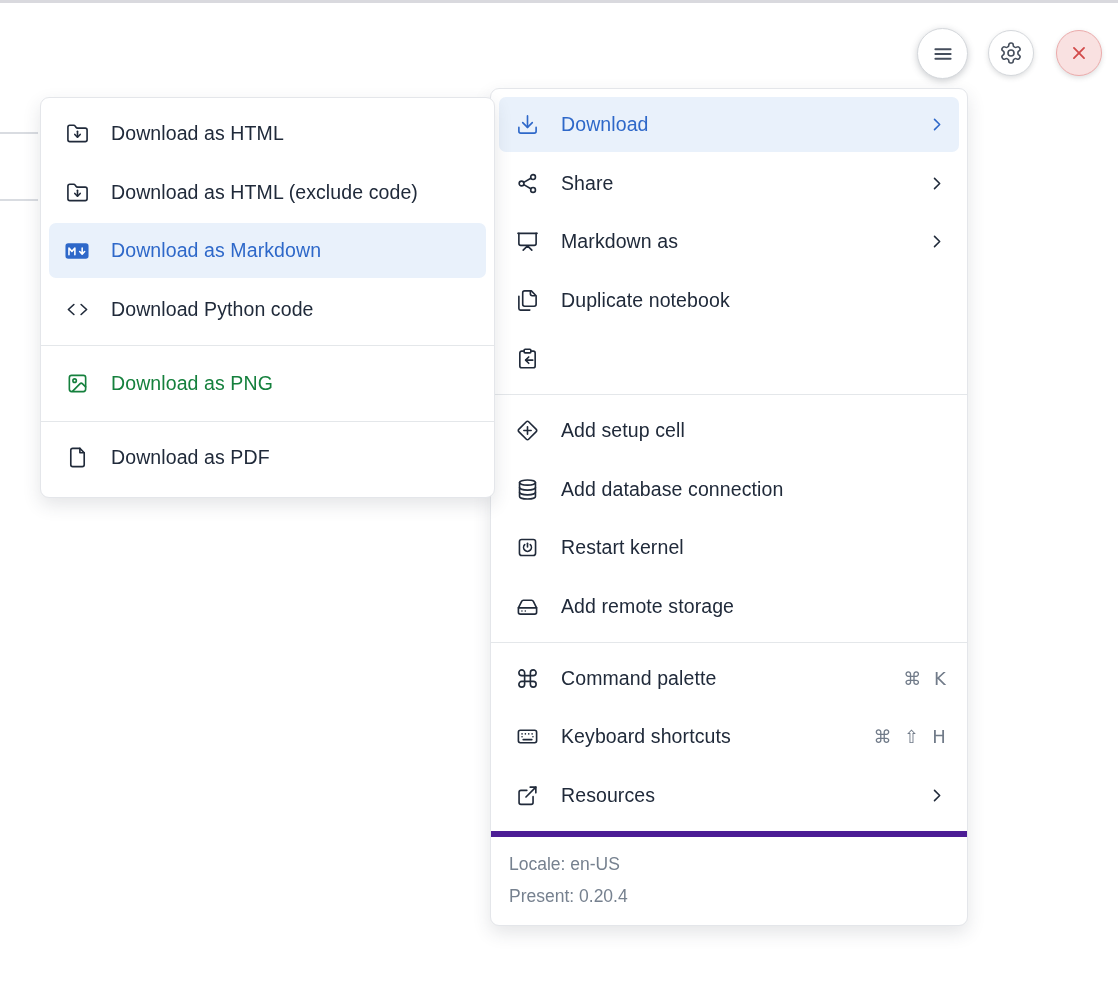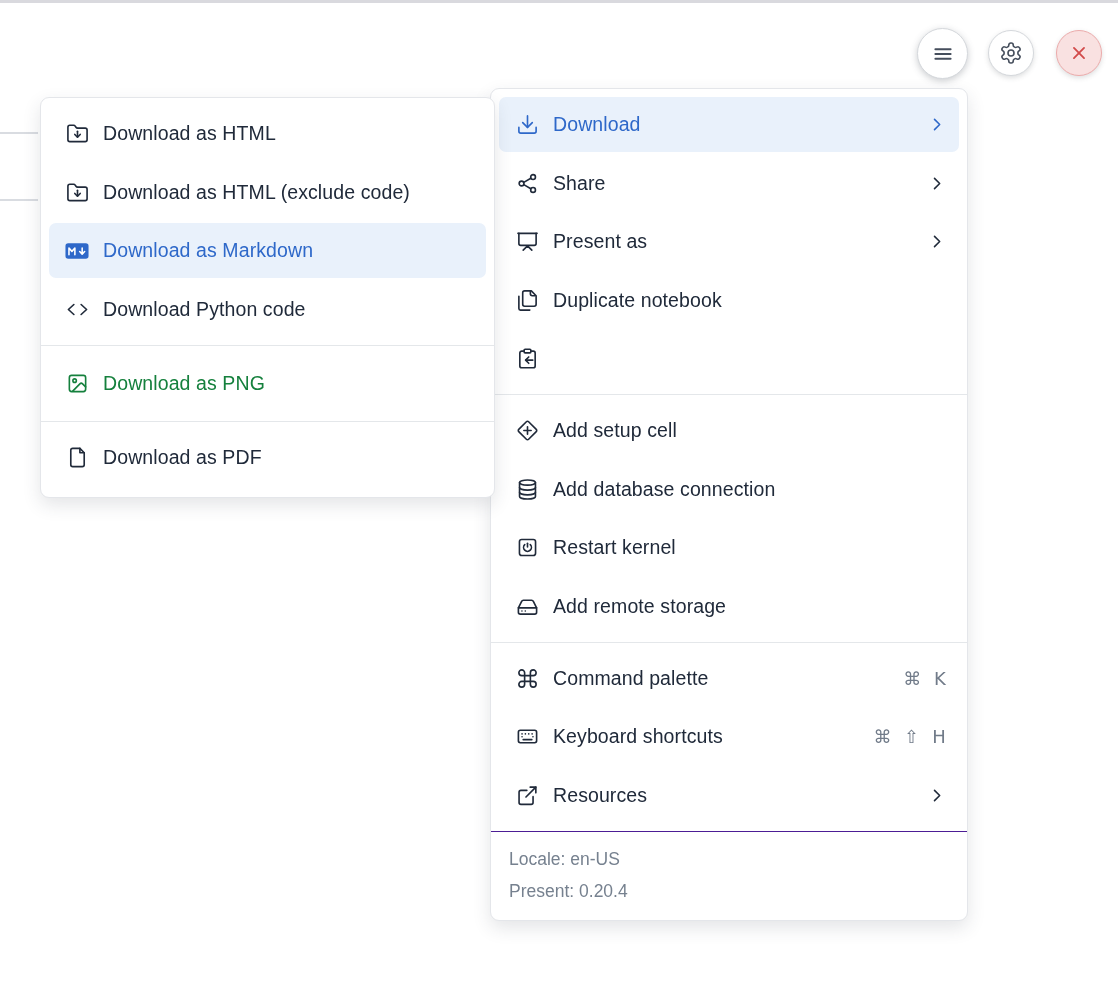--- a/index.html
+++ b/index.html
@@ -43,42 +43,42 @@
   .submenu-panel { left:40px;  top:97px; width:455px; z-index:3; }
 
   .menu-section { padding:8px; }
   .menu-section + .menu-section { border-top:1px solid #e4e7ea; }
   .menu-section.pad-lg  { padding:10px 8px; }
   .menu-section.pad-btm { padding:8px 8px 12px 8px; }
 
   .menu-item {
     display:flex; align-items:center;
     height:55px; padding:0 13px 0 16px;
-    gap:14px; border-radius:7px;
+    gap:22px; border-radius:7px;
     font-size:19.5px; letter-spacing:.1px;
     color:#202a3a; cursor:pointer;
     margin-bottom:3.5px;
   }
   .menu-item:last-child { margin-bottom:0; }
   .menu-item.highlighted { background:#e9f1fb; color:#2e68c9; }
   .menu-item.disabled { color:#15803d; cursor:default; }
 
   .mi-icon { width:24px; height:24px; flex:0 0 24px; display:flex; align-items:center; justify-content:center; }
   .mi-icon svg { stroke:currentColor; fill:none; stroke-width:1.7; stroke-linecap:round; stroke-linejoin:round; }
   .mi-icon svg.filled { stroke:none; }
   .mi-label { white-space:nowrap; }
 
   .mi-right { margin-left:auto; display:flex; align-items:center; }
   .mi-chevron svg { stroke:currentColor; fill:none; stroke-width:2; stroke-linecap:round; stroke-linejoin:round; }
   .mi-shortcut {
     font-family:"DejaVu Sans","Liberation Sans",sans-serif;
     font-size:18px; color:#717b89; word-spacing:7px; white-space:nowrap;
   }
 
-  .menu-footer { border-top:1px solid #4c1d95; padding:11px 18px 13px 18px; }
+  .menu-footer { border-top:6px solid #4c1d95; padding:11px 18px 13px 18px; }
   .menu-footer div { font-size:17.5px; line-height:32px; color:#76818f; white-space:nowrap; }
 </style>
 </head>
 <body>
 
 <div class="top-hairline"></div>
 <div class="bg-line one"></div>
 <div class="bg-line two"></div>
 
 <div class="circle-btn btn-menu">
@@ -142,21 +142,21 @@
     </div>
 
     <div class="menu-item">
       <span class="mi-icon">
         <svg width="23" height="23" viewBox="0 0 24 24">
           <path d="M2 3.5h20"></path>
             <path d="M21 3.5v10.5a2 2 0 0 1-2 2H5a2 2 0 0 1-2-2V3.5"></path>
             <path d="m7.5 21 4.5-4.5L16.5 21"></path>
         </svg>
       </span>
-      <span class="mi-label">Present as</span>
+      <span class="mi-label">Markdown as</span>
       <span class="mi-right mi-chevron">
         <svg width="19" height="19" viewBox="0 0 24 24">
             <path d="m9.5 18.5 6.5-6.5-6.5-6.5"></path>
           </svg>
       </span>
     </div>
 
     <div class="menu-item">
       <span class="mi-icon">
         <svg width="23" height="23" viewBox="0 0 24 24">

